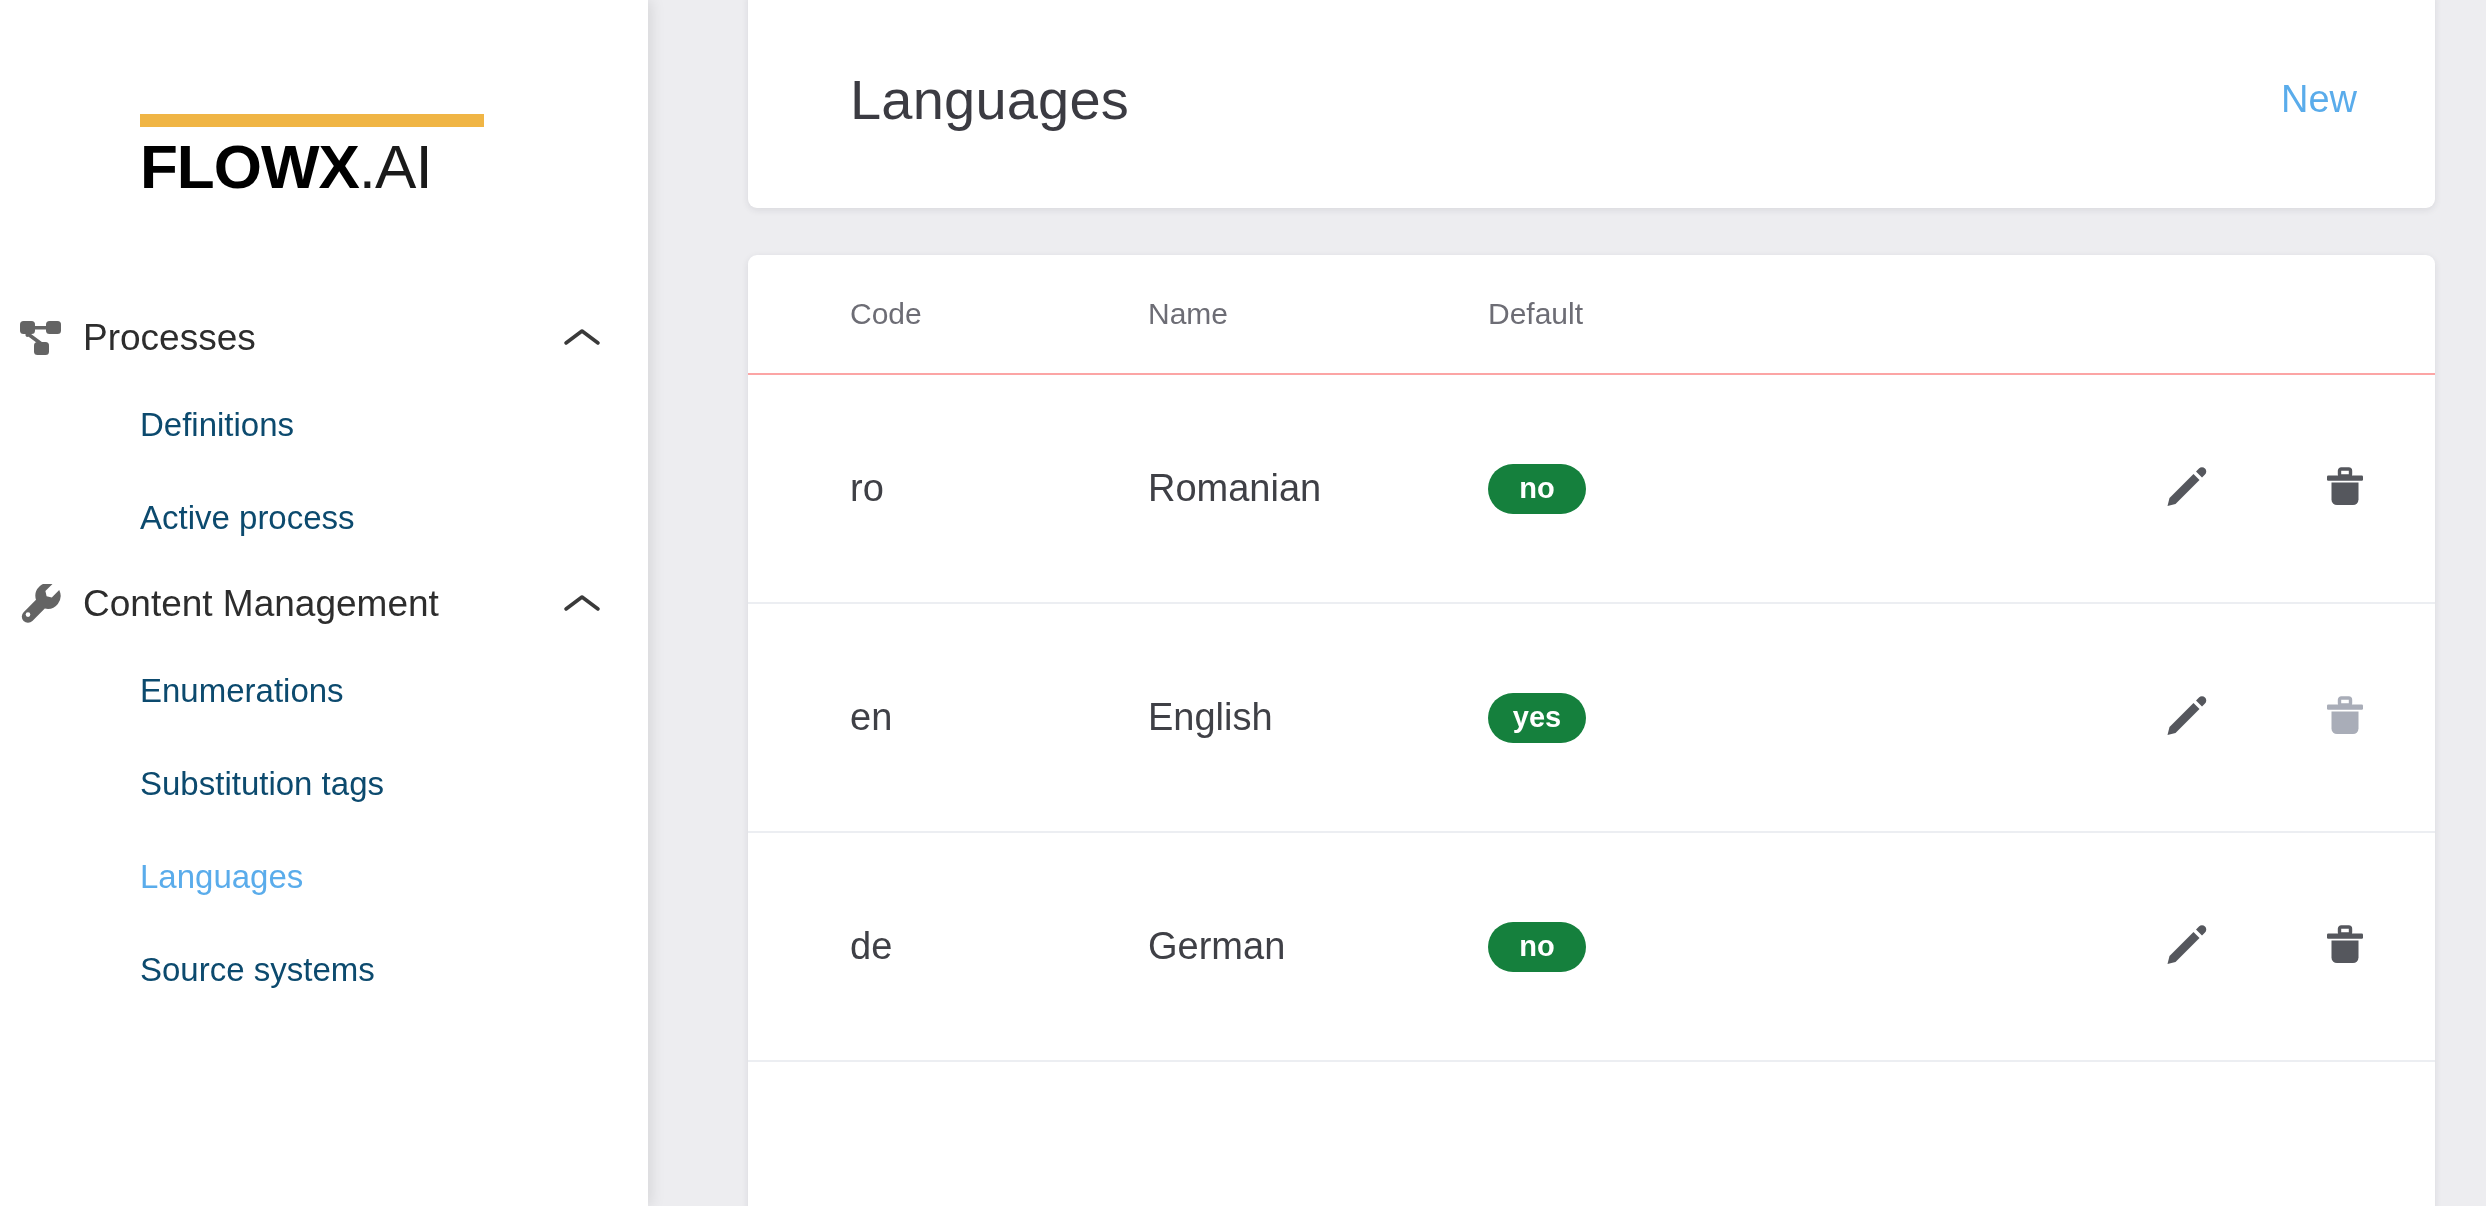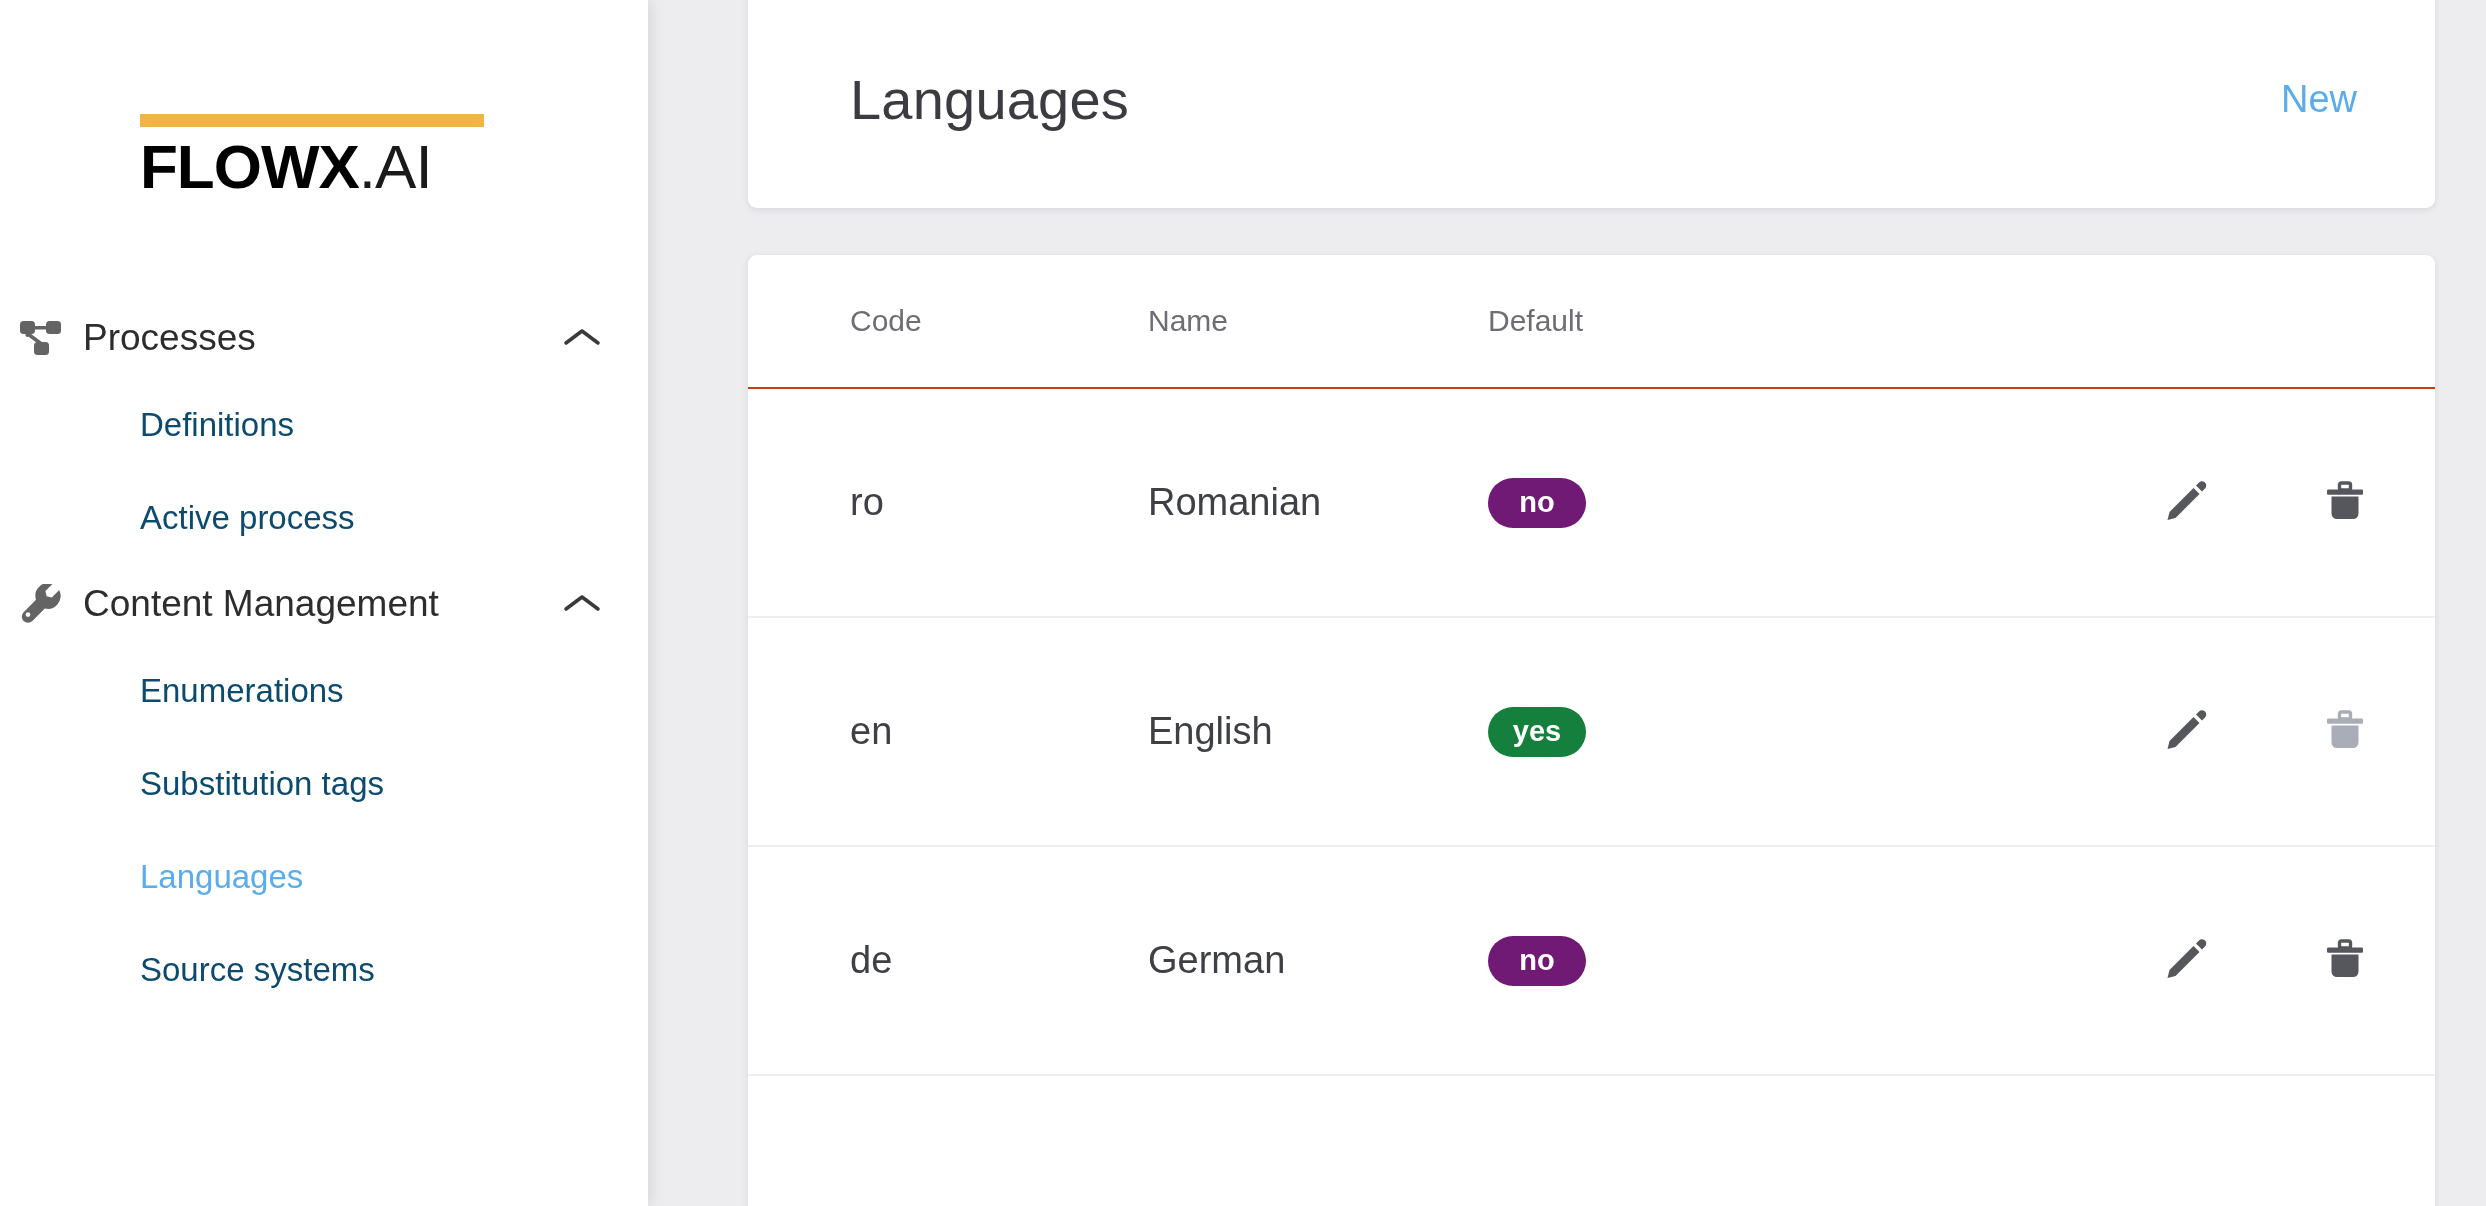--- a/index.html
+++ b/index.html
@@ -168,23 +168,23 @@
   .tbl col.c-spacer  { width: auto; }
   .tbl col.c-edit    { width: 140px; }
   .tbl col.c-del     { width: 180px; }
 
   .tbl thead th {
     text-align: left;
     font-size: 30px;
     font-weight: 400;
     color: #6d6d75;
     padding: 0;
-    height: 133px;
+    height: 119px;
     vertical-align: middle;
-    border-bottom: 2px solid #c2410c;
+    border-bottom: 2px solid #fca5a5;
   }
   .tbl thead th:first-child { padding-left: 102px; }
 
   .tbl tbody td {
     height: 229px;
     font-size: 38px;
     color: #3f4046;
     vertical-align: middle;
     padding: 0;
     border-bottom: 2px solid #eceef2;
@@ -196,21 +196,21 @@
     align-items: center;
     justify-content: center;
     min-width: 98px;
     height: 50px;
     padding: 0 20px;
     border-radius: 25px;
     font-size: 29px;
     font-weight: 700;
     color: #ffffff;
   }
-  .badge-no  { background: #701a75; }
+  .badge-no  { background: #15803d; }
   .badge-yes { background: #15803d; }
 
   .icon-btn {
     display: inline-flex;
     align-items: center;
     justify-content: center;
     width: 60px;
     height: 60px;
     cursor: pointer;
     background: none;

